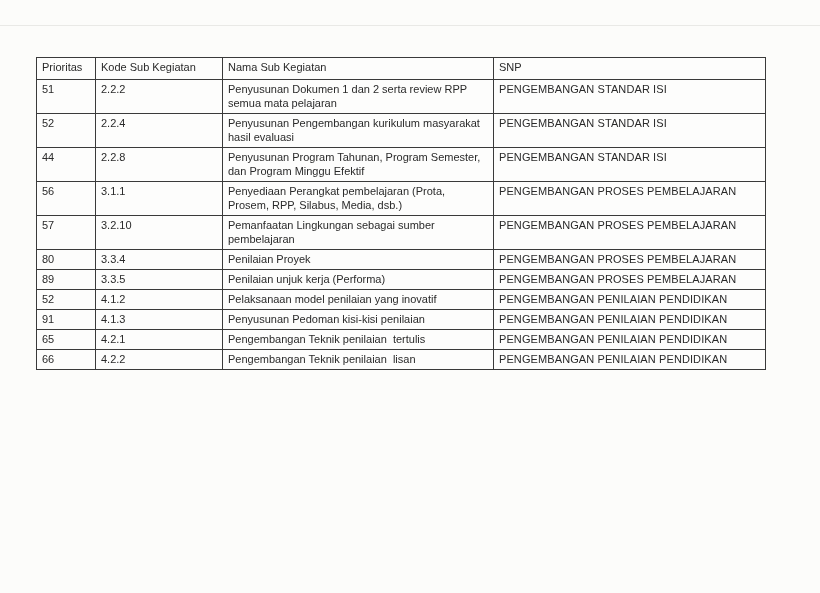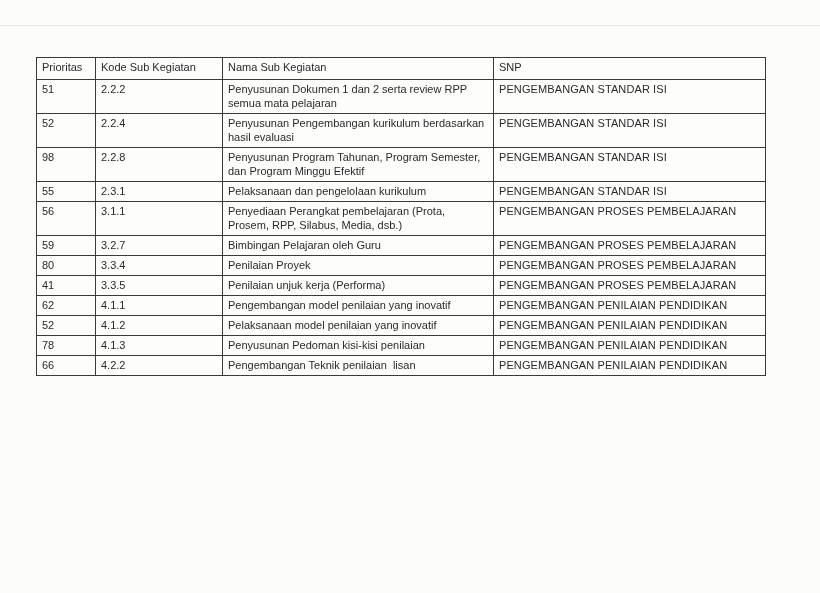--- a/index.html
+++ b/index.html
@@ -88,90 +88,84 @@
   <tr>
     <td class="cell-prioritas">51</td>
     <td class="cell-kode">2.2.2</td>
     <td class="cell-nama">Penyusunan Dokumen 1 dan 2 serta review RPP semua mata pelajaran</td>
     <td class="cell-snp">PENGEMBANGAN STANDAR ISI</td>
   </tr>
 
   <tr>
     <td class="cell-prioritas">52</td>
     <td class="cell-kode">2.2.4</td>
-    <td class="cell-nama">Penyusunan Pengembangan kurikulum berdasarkan hasil evaluasi</td>
+    <td class="cell-nama">Penyusunan Pengembangan kurikulum masyarakat hasil evaluasi</td>
     <td class="cell-snp">PENGEMBANGAN STANDAR ISI</td>
   </tr>
 
 
   <tr>
-    <td class="cell-prioritas">98</td>
+    <td class="cell-prioritas">44</td>
     <td class="cell-kode">2.2.8</td>
     <td class="cell-nama">Penyusunan Program Tahunan, Program Semester, dan Program Minggu Efektif</td>
     <td class="cell-snp">PENGEMBANGAN STANDAR ISI</td>
   </tr>
 
-  <tr>
-    <td class="cell-prioritas">55</td>
-    <td class="cell-kode">2.3.1</td>
-    <td class="cell-nama">Pelaksanaan dan pengelolaan kurikulum</td>
-    <td class="cell-snp">PENGEMBANGAN STANDAR ISI</td>
-  </tr>
 
   <tr>
     <td class="cell-prioritas">56</td>
     <td class="cell-kode">3.1.1</td>
     <td class="cell-nama">Penyediaan Perangkat pembelajaran (Prota, Prosem, RPP, Silabus, Media, dsb.)</td>
     <td class="cell-snp">PENGEMBANGAN PROSES PEMBELAJARAN</td>
   </tr>
 
+  <tr>
+    <td class="cell-prioritas">57</td>
+    <td class="cell-kode">3.2.10</td>
+    <td class="cell-nama">Pemanfaatan Lingkungan sebagai sumber pembelajaran</td>
+    <td class="cell-snp">PENGEMBANGAN PROSES PEMBELAJARAN</td>
+  </tr>
 
 
-  <tr>
-    <td class="cell-prioritas">59</td>
-    <td class="cell-kode">3.2.7</td>
-    <td class="cell-nama">Bimbingan Pelajaran oleh Guru</td>
-    <td class="cell-snp">PENGEMBANGAN PROSES PEMBELAJARAN</td>
-  </tr>
 
   <tr>
     <td class="cell-prioritas">80</td>
     <td class="cell-kode">3.3.4</td>
     <td class="cell-nama">Penilaian Proyek</td>
     <td class="cell-snp">PENGEMBANGAN PROSES PEMBELAJARAN</td>
   </tr>
 
   <tr>
-    <td class="cell-prioritas">41</td>
+    <td class="cell-prioritas">89</td>
     <td class="cell-kode">3.3.5</td>
     <td class="cell-nama">Penilaian unjuk kerja (Performa)</td>
     <td class="cell-snp">PENGEMBANGAN PROSES PEMBELAJARAN</td>
   </tr>
 
-  <tr>
-    <td class="cell-prioritas">62</td>
-    <td class="cell-kode">4.1.1</td>
-    <td class="cell-nama">Pengembangan model penilaian yang inovatif</td>
-    <td class="cell-snp">PENGEMBANGAN PENILAIAN PENDIDIKAN</td>
-  </tr>
 
   <tr>
     <td class="cell-prioritas">52</td>
     <td class="cell-kode">4.1.2</td>
     <td class="cell-nama">Pelaksanaan model penilaian yang inovatif</td>
     <td class="cell-snp">PENGEMBANGAN PENILAIAN PENDIDIKAN</td>
   </tr>
 
   <tr>
-    <td class="cell-prioritas">78</td>
+    <td class="cell-prioritas">91</td>
     <td class="cell-kode">4.1.3</td>
     <td class="cell-nama">Penyusunan Pedoman kisi-kisi penilaian</td>
     <td class="cell-snp">PENGEMBANGAN PENILAIAN PENDIDIKAN</td>
   </tr>
 
+  <tr>
+    <td class="cell-prioritas">65</td>
+    <td class="cell-kode">4.2.1</td>
+    <td class="cell-nama">Pengembangan Teknik penilaian  tertulis</td>
+    <td class="cell-snp">PENGEMBANGAN PENILAIAN PENDIDIKAN</td>
+  </tr>
 
   <tr>
     <td class="cell-prioritas">66</td>
     <td class="cell-kode">4.2.2</td>
     <td class="cell-nama">Pengembangan Teknik penilaian  lisan</td>
     <td class="cell-snp">PENGEMBANGAN PENILAIAN PENDIDIKAN</td>
   </tr>
 
 
 </tbody>

